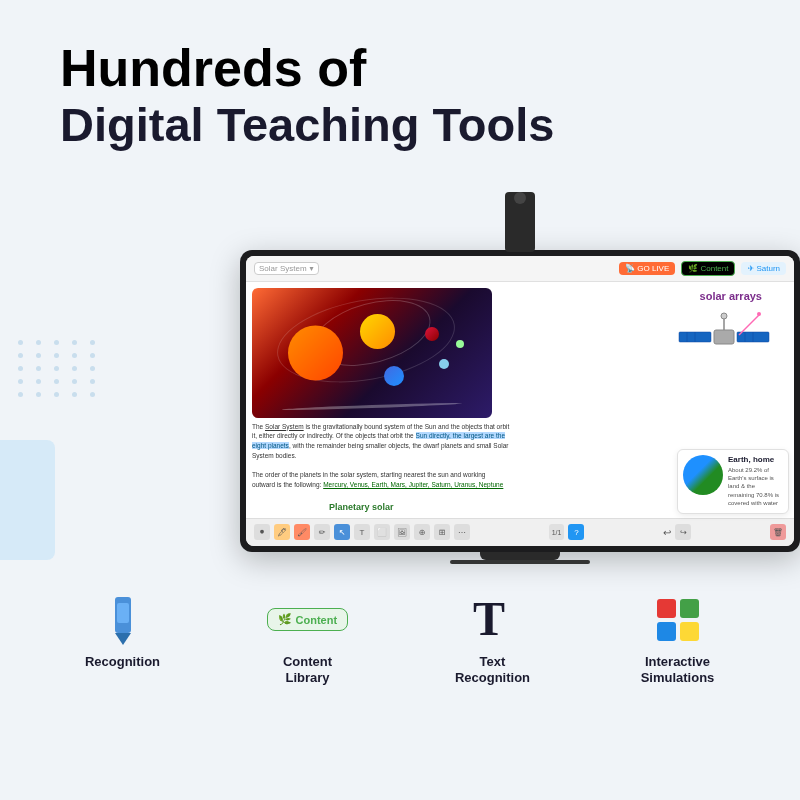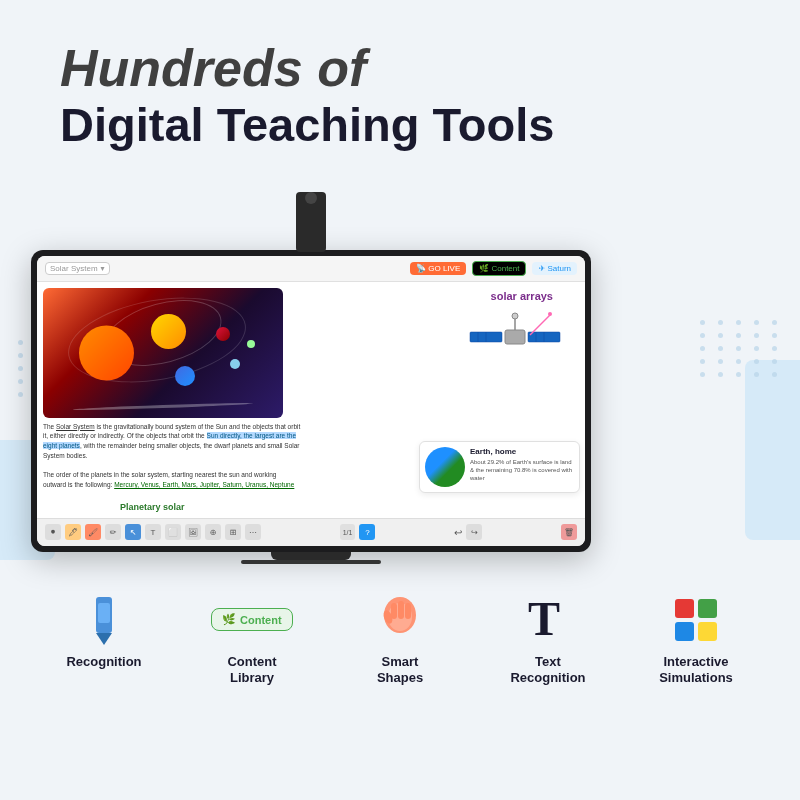--- a/index.html
+++ b/index.html
@@ -44,35 +44,34 @@
       border-radius: 8px 0 0 8px;
     }
 
     
     .header {
       padding: 40px 60px 20px 60px;
     }
     .header h1 {
       font-size: 52px;
       font-weight: 800;
-      color: #404040;
+      color: #000000;
       line-height: 1.1;
-      font-style: italic;
     }
     .header h2 {
       font-size: 47px;
       font-weight: 700;
       color: #1a1a2e;
       line-height: 1.2;
     }
 
     
     .monitor-wrap {
       display: flex;
-      justify-content: flex-start;
+      justify-content: flex-end;
       align-items: center;
       margin-top: 10px;
       position: relative;
       padding-left: 31px;
     }
 
     .monitor-outer {
       position: relative;
       width: 560px;
     }
@@ -263,23 +262,23 @@
       position: absolute;
       top: 18px;
       right: 5px;
       width: 130px;
       height: 90px;
     }
 
     
     .earth-card {
       position: absolute;
-      bottom: 25px;
+      bottom: 4px;
       right: 5px;
-      width: 161px;
+      width: 112px;
       background: #fff;
       border: 1px solid #e0e0e0;
       border-radius: 6px;
       padding: 5px;
       box-shadow: 0 2px 6px rgba(0,0,0,0.08);
       display: flex;
       gap: 5px;
     }
     .earth-globe {
       width: 40px;
@@ -605,36 +604,20 @@
     <div class="feature-icon">
       <div class="content-badge">
         <span>🌿</span>
         <span>Content</span>
       </div>
     </div>
     <div class="feature-label">Content<br>Library</div>
   </div>
 
 
-  <div class="feature-item">
-    <div class="feature-icon icon-smart">
-      <svg width="50" height="50" viewBox="0 0 50 50">
-
-        <ellipse cx="25" cy="20" rx="16" ry="18" fill="#ff8a65" opacity="0.9"></ellipse>
-        <ellipse cx="25" cy="22" rx="12" ry="14" fill="#ffab91"></ellipse>
-
-        <rect x="16" y="8" width="6" height="16" rx="3" fill="#ff8a65"></rect>
-        <rect x="23" y="6" width="6" height="18" rx="3" fill="#ff8a65"></rect>
-        <rect x="30" y="8" width="6" height="16" rx="3" fill="#ff8a65"></rect>
-
-        <ellipse cx="13" cy="22" rx="4" ry="7" fill="#ff8a65" transform="rotate(-20 13 22)"></ellipse>
-      </svg>
-    </div>
-    <div class="feature-label">Smart<br>Shapes</div>
-  </div>
 
   <div class="feature-item">
     <div class="feature-icon icon-text">
       <svg width="48" height="50" viewBox="0 0 48 50">
         <text x="4" y="40" font-size="48" font-weight="900" font-family="serif" fill="#1a1a2e">T</text>
       </svg>
     </div>
     <div class="feature-label">Text<br>Recognition</div>
   </div>
 

